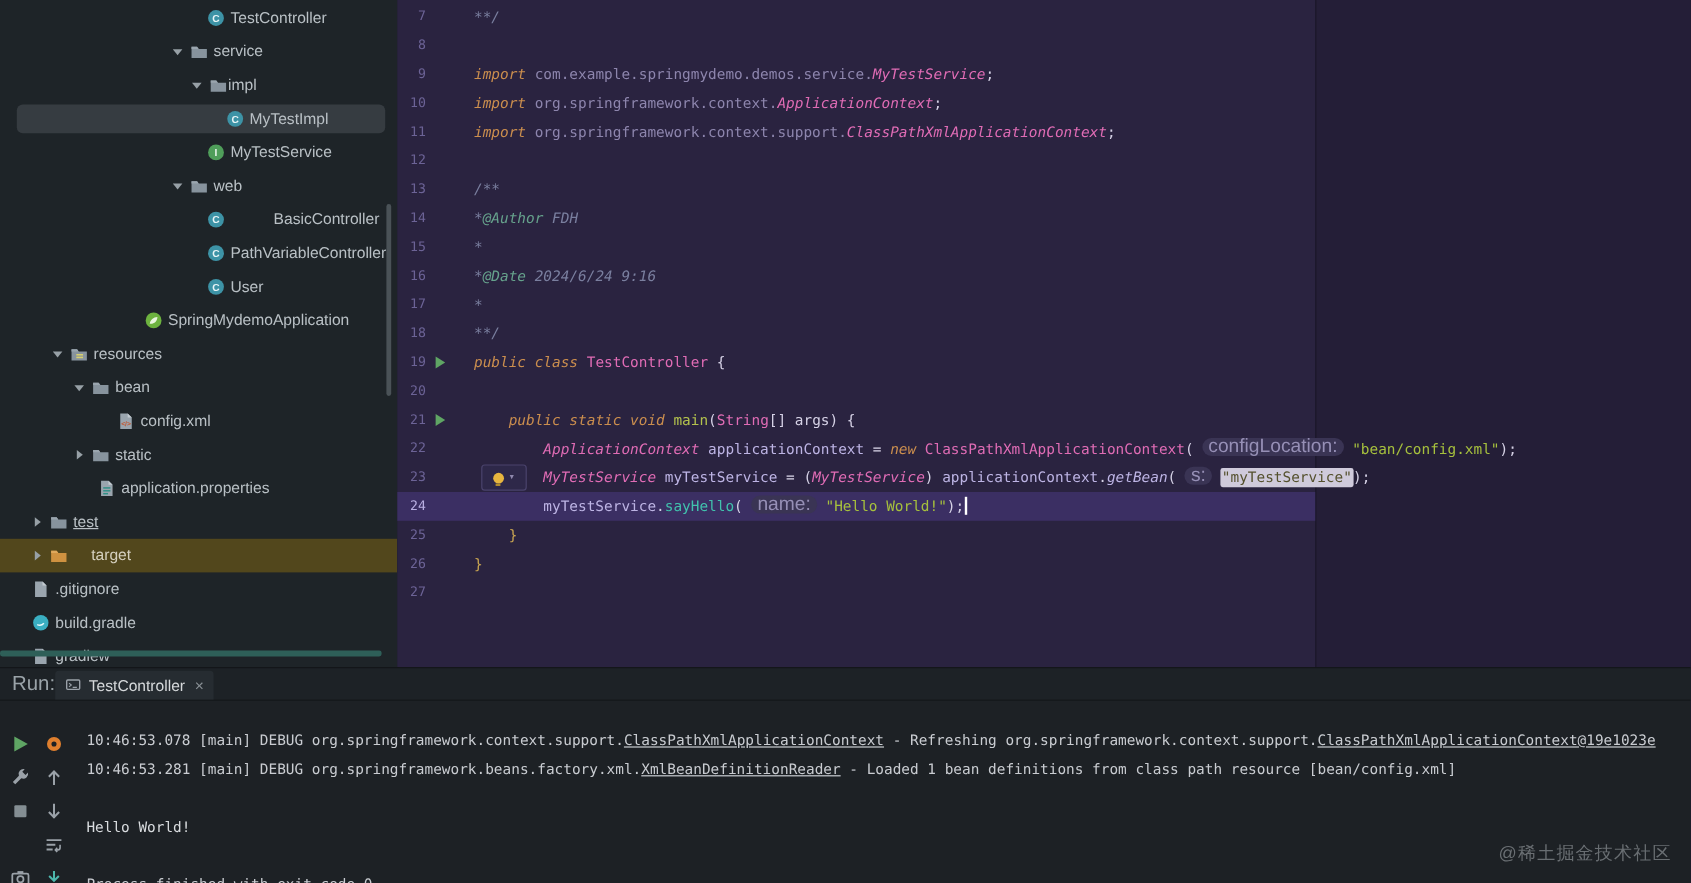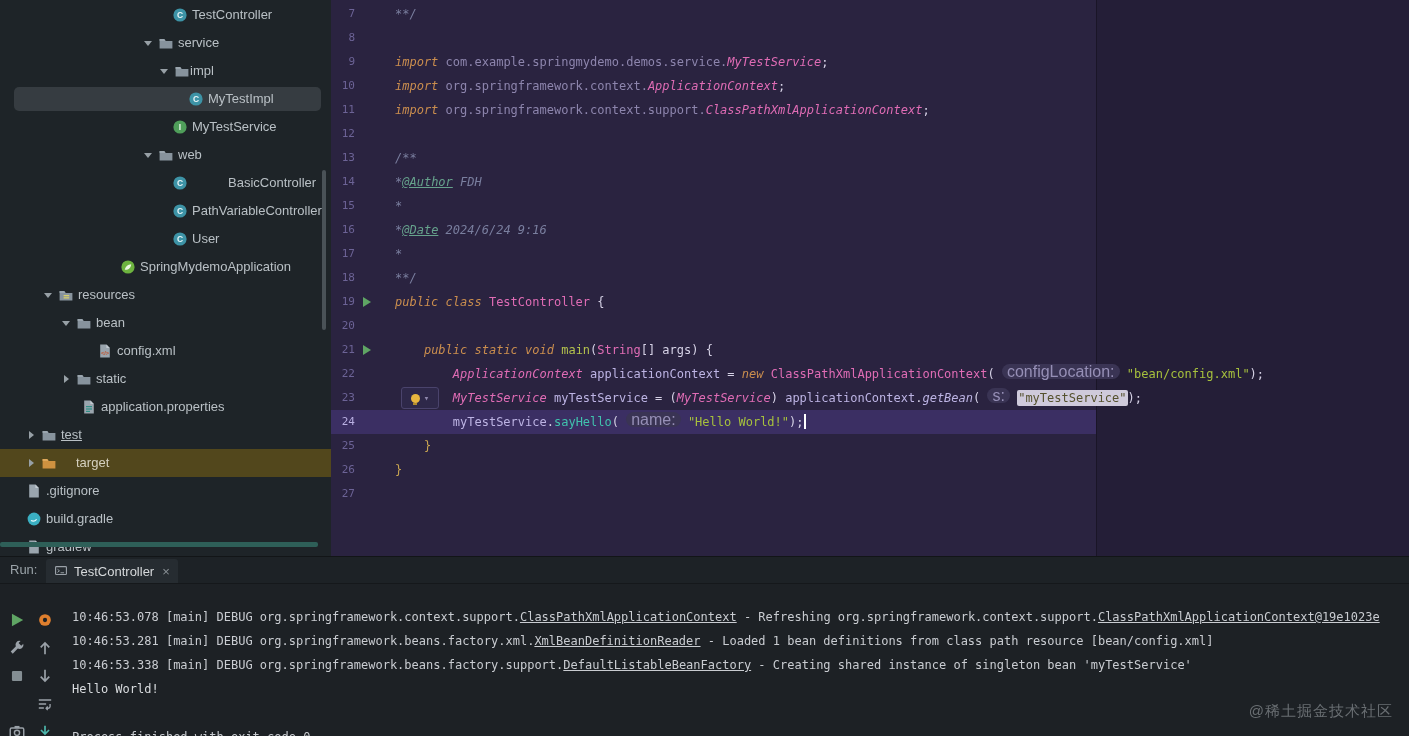--- a/index.html
+++ b/index.html
@@ -25,40 +25,40 @@
   .cur-bg{position:absolute;left:0;top:0;width:765px;height:24px;background:#3b2f63;}
   .ln{position:absolute;left:0;top:0;width:24px;text-align:right;color:#6c6396;font-size:11px;}
   .ln-cur{color:#b9afe2;}
   .run-marker{position:absolute;left:32px;top:7px;width:0;height:0;border-top:5px solid transparent;border-bottom:5px solid transparent;border-left:8px solid #5fa564;}
   .code{position:absolute;left:64px;top:0;white-space:pre;}
   .s-kw{color:#cb8e4e;font-style:italic;}
   .s-pkg{color:#8d85ad;}
   .s-type{color:#e06cb5;}
   .s-type-i{color:#e06cb5;font-style:italic;}
   .s-cmt{color:#7a7f9f;font-style:italic;}
-  .s-doc{color:#66a28c;font-style:italic;text-decoration:underline;}
+  .s-doc{color:#66a28c;font-style:italic;}
   .s-plain{color:#d6d2e6;}
   .s-var{color:#bdb4e4;}
   .s-method{color:#b3c24d;}
   .s-call{color:#41c2ad;}
   .s-call-i{color:#bdb4e4;font-style:italic;}
   .s-str{color:#a6c03d;}
   .s-strhl{color:#55512e;background:#cfcadb;border-radius:2px;padding:1px 1px;}
   .s-brace{color:#c9a551;}
   .s-hint{display:inline-block;background:#3a3454;color:#968fb6;border-radius:8px;font-size:16px;line-height:15px;height:15px;padding:0 5px;vertical-align:1px;font-family:"Liberation Sans",sans-serif;}
   .s-caret{display:inline-block;width:2px;height:15px;background:#ffffff;vertical-align:-3px;}
   #bulb{position:absolute;left:70px;top:387px;width:36px;height:20px;border:1px solid #4a436c;border-radius:3px;background:#2e2849;display:flex;align-items:center;justify-content:center;gap:4px;}
   .bulb-glyph{width:9px;height:9px;border-radius:50%;background:#e8b63f;position:relative;}
   .bulb-glyph::after{content:"";position:absolute;left:2.5px;top:9px;width:4px;height:2px;background:#b08a2e;}
   .bulb-caret{color:#8f88ad;font-size:9px;line-height:1;}
 
   
   #bottom{position:absolute;left:0;top:556px;width:1409px;height:180px;background:#1d2125;border-top:1px solid #121517;}
   .run-row{position:absolute;left:0;top:0;width:100%;height:26px;background:#1d2226;border-bottom:1px solid #15181b;}
-  .run-label{position:absolute;left:10px;top:0;line-height:26px;color:#9aa3a8;font-size:13px;}
+  .run-label{position:absolute;left:10px;top:0;line-height:26px;color:#9aa3a8;font-size:17px;}
   .run-tab{position:absolute;left:46px;top:2px;height:24px;background:#262c31;border-radius:3px 3px 0 0;display:flex;align-items:center;padding:0 8px;gap:6px;color:#d6d9db;font-size:13px;}
   .run-tab .tic{width:14px;height:14px;}
   .run-tab .tic svg{width:100%;height:100%;display:block;}
   .tab-close{color:#8a9196;font-size:13px;margin-left:2px;}
   #run-toolbar{position:absolute;left:0;top:26px;width:64px;bottom:0;}
   .tb-btn{position:absolute;width:18px;height:18px;}
   .tb-btn svg{width:100%;height:100%;display:block;}
   #console{position:absolute;left:64px;top:26px;right:0;bottom:0;font-family:"DejaVu Sans Mono",monospace;font-size:12px;overflow:hidden;}
   .crow{position:absolute;left:8px;height:24px;line-height:24px;white-space:pre;}
   .c-txt{color:#c9ccd1;}
@@ -467,21 +467,20 @@
         </div>
         <div class="tb-btn" style="left: 36px; top: 140px;">
           <svg viewBox="0 0 16 16">
             <path d="M8 2.5v7M4.4 6.2L8 9.8l3.6-3.6M3.5 13h9" stroke="#4db6ac" stroke-width="1.5" fill="none"></path>
           </svg>
         </div>
       </div>
     <div id="console">
         <div class="crow" style="top: 22px;"><span class="c-txt">10:46:53.078 [main] DEBUG org.springframework.context.support.</span><span class="c-link">ClassPathXmlApplicationContext</span><span class="c-txt"> - Refreshing org.springframework.context.support.</span><span class="c-link">ClassPathXmlApplicationContext@19e1023e</span></div>
         <div class="crow" style="top: 46px;"><span class="c-txt">10:46:53.281 [main] DEBUG org.springframework.beans.factory.xml.</span><span class="c-link">XmlBeanDefinitionReader</span><span class="c-txt"> - Loaded 1 bean definitions from class path resource [bean/config.xml]</span></div>
-        <div class="crow" style="top: 70px;"><span class="c-txt">10:46:53.338 [main] DEBUG org.springframework.beans.factory.support.</span><span class="c-link">DefaultListableBeanFactory</span><span class="c-txt"> - Creating shared instance of singleton bean 'myTestService'</span></div>
         <div class="crow" style="top: 94px;"><span class="c-out">Hello World!</span></div>
         <div class="crow" style="top: 118px;"></div>
         <div class="crow" style="top: 142px;"><span class="c-txt">Process finished with exit code 0</span></div>
       </div>
   </div>
 
   <div class="watermark">@稀土掘金技术社区</div>
 </div>
 
 </body></html>

